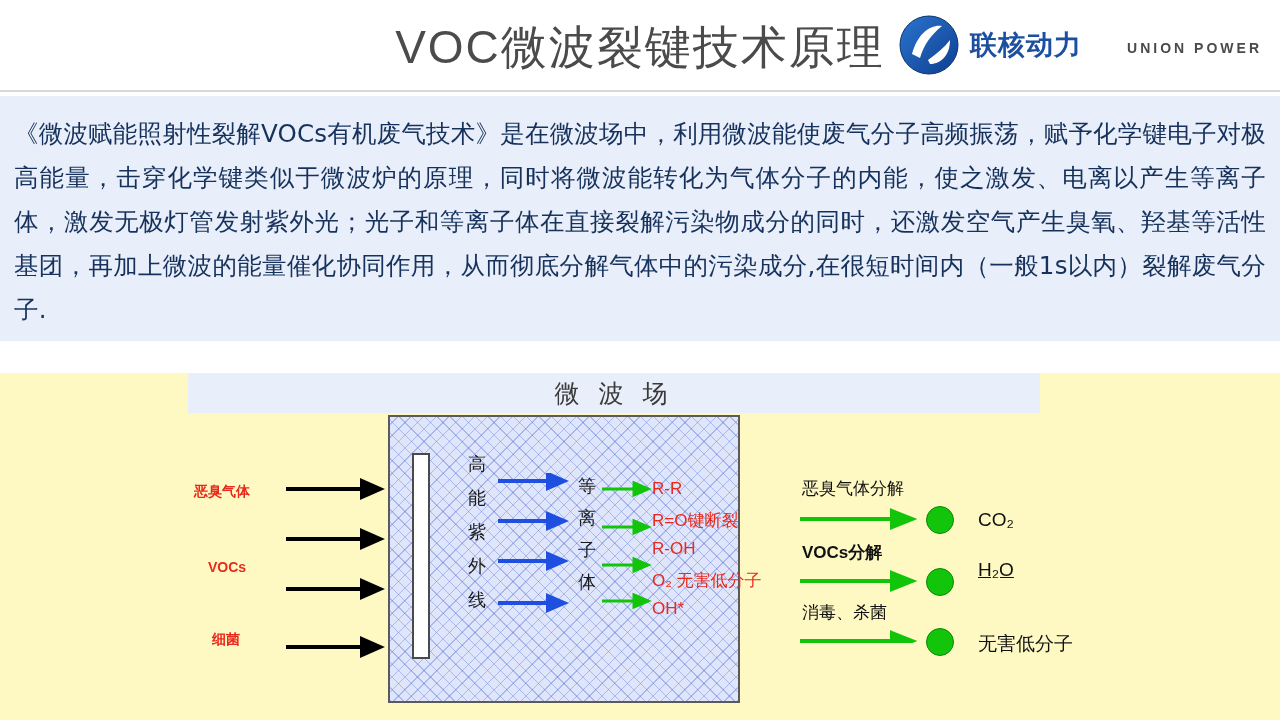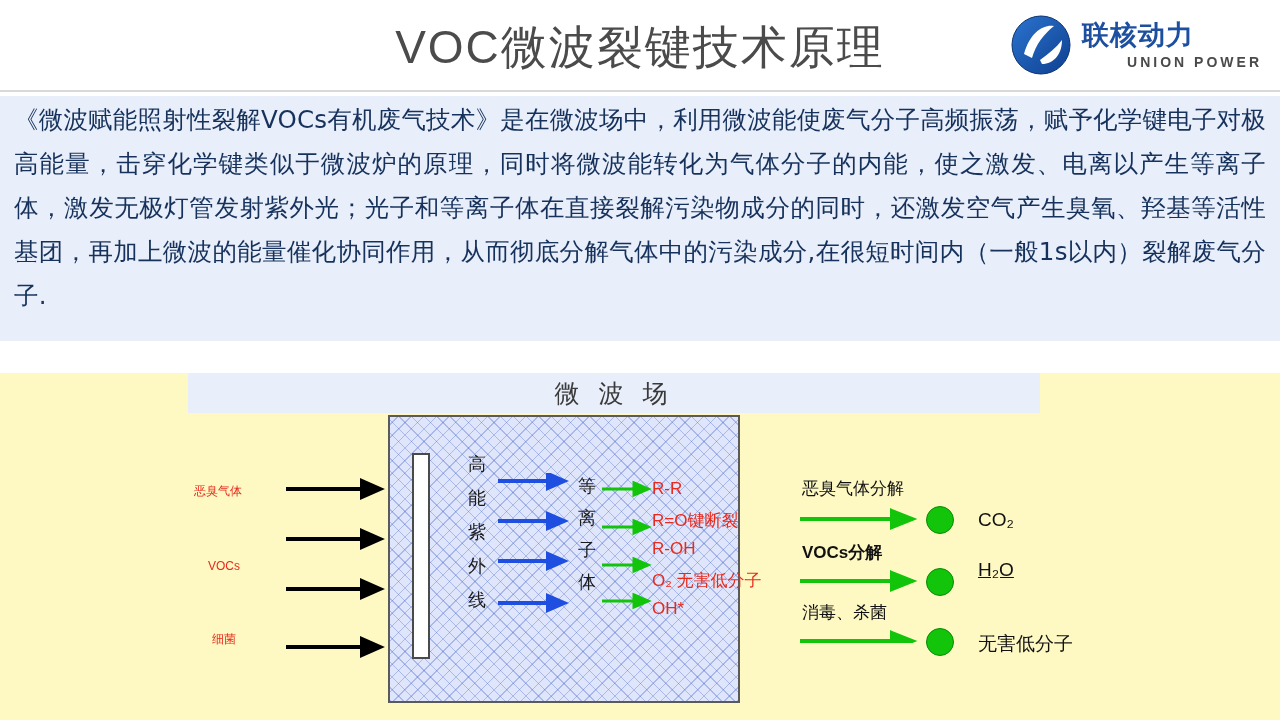--- a/index.html
+++ b/index.html
@@ -47,23 +47,24 @@
     align-items: center;
     gap: 10px;
   }
   .logo-mark {
     width: 62px;
     height: 62px;
     position: relative;
   }
   .logo-text {
     display: flex;
-    flex-direction: column;
+    flex-direction: row;
     justify-content: center;
     line-height: 1;
+    align-items: center;
   }
   .logo-cn {
     font-size: 27px;
     font-weight: 700;
     color: #1d4fa0;
     letter-spacing: 1px;
   }
   .logo-en {
     font-size: 14px;
     font-weight: 700;
@@ -75,21 +76,21 @@
 
   
   .intro-block {
     position: absolute;
     top: 96px;
     left: 0;
     width: 1280px;
     height: 245px;
     background: #e8eefa;
     box-sizing: border-box;
-    padding: 2px 14px 0 14px;
+    padding: 16px 14px 0 14px;
   }
   .intro-text {
     font-size: 24.5px;
     line-height: 44px;
     color: #16325c;
     text-align: justify;
     letter-spacing: 0.2px;
     font-family: "DejaVu Sans", "Liberation Sans", sans-serif;
   }
 
@@ -164,22 +165,22 @@
 
   .red-text {
     position: absolute;
     color: #e8291c;
     font-size: 17px;
     white-space: nowrap;
   }
   .red-label {
     position: absolute;
     color: #e8291c;
-    font-size: 12px;
-    font-weight: 400;
+    font-size: 14px;
+    font-weight: 700;
     white-space: nowrap;
   }
   .black-label {
     position: absolute;
     color: #111111;
     font-size: 17px;
     white-space: nowrap;
     text-align: center;
   }
   .dot {

